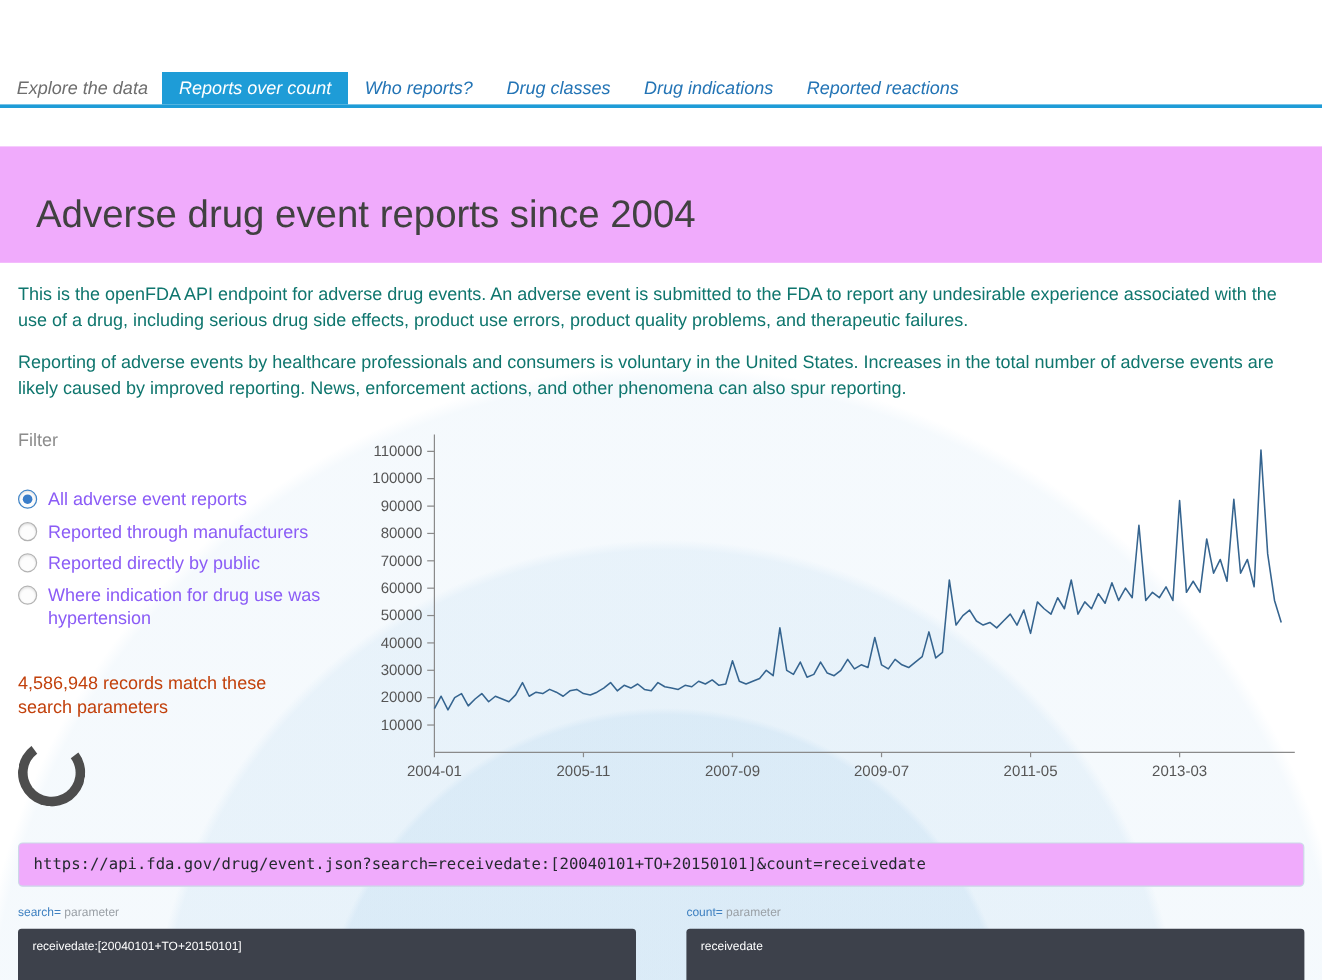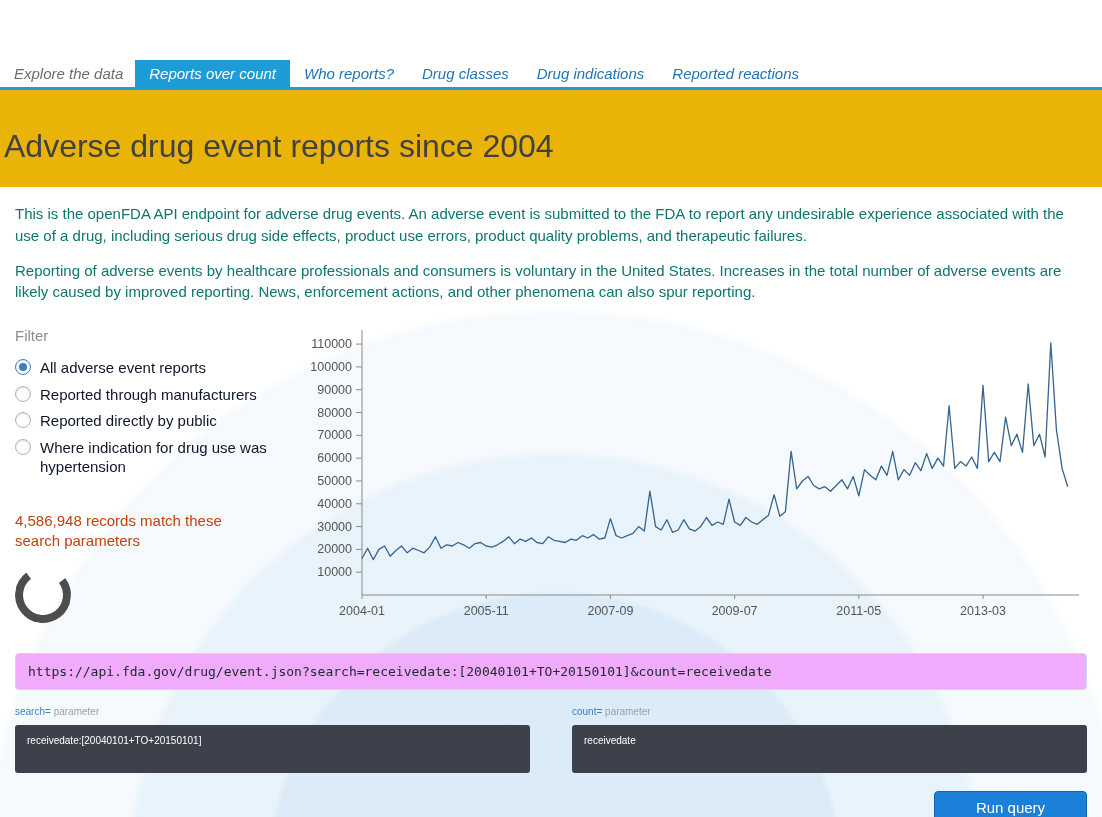--- a/index.html
+++ b/index.html
@@ -12,32 +12,32 @@
       radial-gradient(circle 575px at 555px 880px, rgba(199,224,243,.18) 98%, transparent 100%);}
   .content{position:relative;z-index:1;}
 
   
   .tabs{display:flex;align-items:stretch;margin-top:60px;border-bottom:3px solid #1e9cd7;padding-left:14px;font-size:15px;font-style:italic;}
   .tab-explore{color:#6e6e6e;padding:5px 12px 5px 0;}
   .tab{color:#2374b5;padding:5px 14px;cursor:pointer;text-decoration:none;}
   .tab.active{background:#1e9cd7;color:#fff;}
 
   
-  .hero{background:#eab308;padding:38px 4px 22px;}
+  .hero{background:#f0abfc;padding:38px 30px 22px;margin-top:32px;}
   .hero h1{margin:0;font-size:32px;font-weight:400;color:#414141;}
 
   
   .intro{margin:16px 15px 0;color:#0f766e;font-size:15px;line-height:1.45;max-width:1072px;}
   .intro p{margin:0 0 13px;}
 
   
   .main{display:flex;margin-top:24px;}
   .filter-col{width:292px;padding-left:15px;box-sizing:border-box;flex:none;}
-  .filter-label{color:#8c8c8c;font-size:15px;margin-bottom:14px;}
-  .radio-row{display:flex;gap:9px;margin-bottom:7px;font-size:15px;color:#0f172a;line-height:1.3;align-items:flex-start;cursor:pointer;}
+  .filter-label{color:#8c8c8c;font-size:15px;margin-bottom:31px;}
+  .radio-row{display:flex;gap:9px;margin-bottom:7px;font-size:15px;color:#8b5cf6;line-height:1.3;align-items:flex-start;cursor:pointer;}
   .radio{position:relative;width:14px;height:14px;border-radius:50%;border:1px solid #b3b3b3;background:#fdfdfd;flex:none;margin-top:1px;box-shadow:inset 0 1px 2px rgba(0,0,0,.12);}
   .radio-row.selected .radio{border-color:#3f83c6;}
   .radio-row.selected .radio::after{content:"";position:absolute;left:3px;top:3px;width:8px;height:8px;border-radius:50%;background:#3a7dc9;}
   .records{margin-top:34px;width:250px;color:#c2410c;font-size:15px;line-height:1.35;}
   .spinner{margin-top:16px;width:40px;height:40px;border-radius:50%;border:8px solid #4d4d4d;border-top-color:transparent;transform:rotate(8deg);}
 
   .chart-col{flex:1;position:relative;}
   #chart-svg{display:block;margin-left:8px;}
 
   

